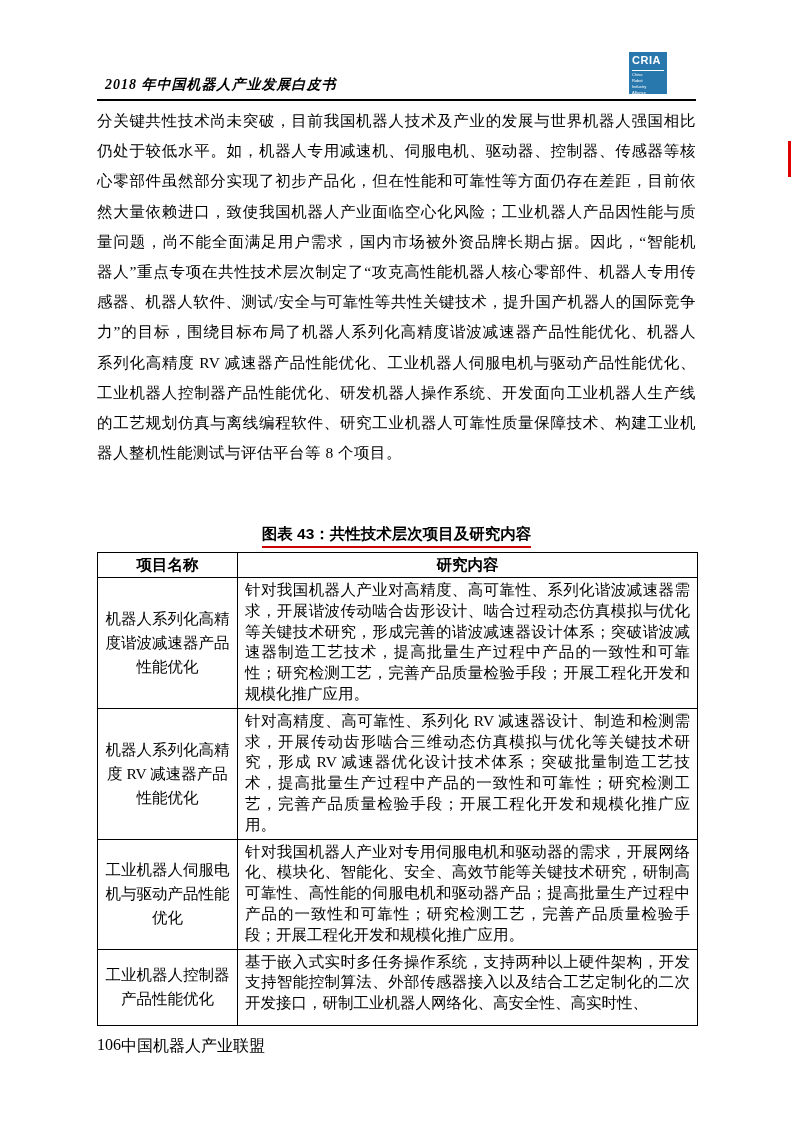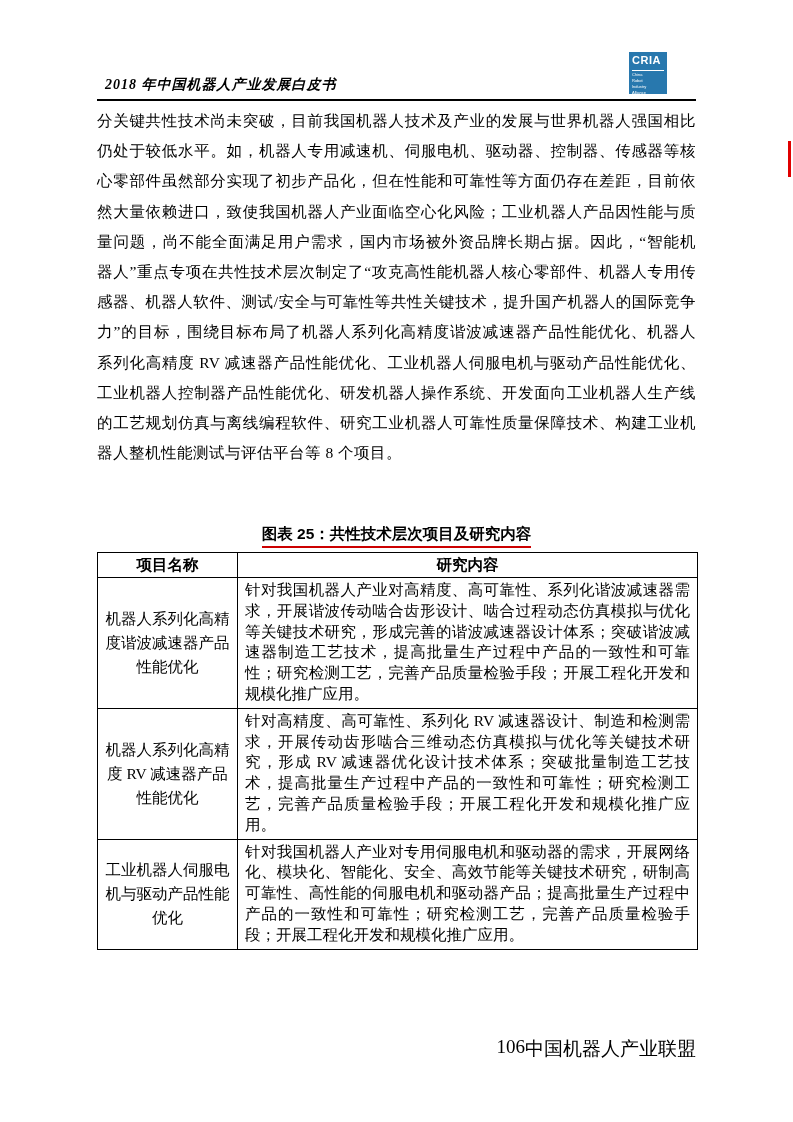--- a/index.html
+++ b/index.html
@@ -132,22 +132,22 @@
   tr.r3 { height: 105px; }
   tr.r4 { height: 76px; }
 
   
   .footer {
     position: absolute;
     left: 97px;
     top: 1036px;
     width: 599px;
     display: flex;
-    justify-content: flex-end;
-    font-size: 19px;
+    justify-content: flex-start;
+    font-size: 16px;
   }
   .footer .org { }
 
   
   .revision-mark {
     position: absolute;
     left: 788px;
     top: 141px;
     width: 3px;
     height: 36px;
@@ -169,21 +169,21 @@
     <div class="logo-line">Alliance</div>
   </div>
 
   <div class="header-rule"></div>
 
   <div class="revision-mark"></div>
 
   <div class="body-paragraph">分关键共性技术尚未突破，目前我国机器人技术及产业的发展与世界机器人强国相比仍处于较低水平。如，机器人专用减速机、伺服电机、驱动器、控制器、传感器等核心零部件虽然部分实现了初步产品化，但在性能和可靠性等方面仍存在差距，目前依然大量依赖进口，致使我国机器人产业面临空心化风险；工业机器人产品因性能与质量问题，尚不能全面满足用户需求，国内市场被外资品牌长期占据。因此，“智能机器人”重点专项在共性技术层次制定了“攻克高性能机器人核心零部件、机器人专用传感器、机器人软件、测试/安全与可靠性等共性关键技术，提升国产机器人的国际竞争力”的目标，围绕目标布局了机器人系列化高精度谐波减速器产品性能优化、机器人系列化高精度 RV 减速器产品性能优化、工业机器人伺服电机与驱动产品性能优化、工业机器人控制器产品性能优化、研发机器人操作系统、开发面向工业机器人生产线的工艺规划仿真与离线编程软件、研究工业机器人可靠性质量保障技术、构建工业机器人整机性能测试与评估平台等 8 个项目。</div>
 
   <div class="table-caption">
-    <span class="underlined">图表 25：共性技术层次项目及研究内容</span>
+    <span class="underlined">图表 43：共性技术层次项目及研究内容</span>
   </div>
 
   <table class="projects-table">
     <colgroup>
       <col class="col-name">
       <col class="col-content">
     </colgroup>
     <thead>
       <tr>
         <th>项目名称</th>
@@ -196,20 +196,24 @@
         <td class="content-cell">针对我国机器人产业对高精度、高可靠性、系列化谐波减速器需求，开展谐波传动啮合齿形设计、啮合过程动态仿真模拟与优化等关键技术研究，形成完善的谐波减速器设计体系；突破谐波减速器制造工艺技术，提高批量生产过程中产品的一致性和可靠性；研究检测工艺，完善产品质量检验手段；开展工程化开发和规模化推广应用。</td>
       </tr>
       <tr class="r2">
         <td class="name-cell">机器人系列化高精度 RV 减速器产品性能优化</td>
         <td class="content-cell">针对高精度、高可靠性、系列化 RV 减速器设计、制造和检测需求，开展传动齿形啮合三维动态仿真模拟与优化等关键技术研究，形成 RV 减速器优化设计技术体系；突破批量制造工艺技术，提高批量生产过程中产品的一致性和可靠性；研究检测工艺，完善产品质量检验手段；开展工程化开发和规模化推广应用。</td>
       </tr>
       <tr class="r3">
         <td class="name-cell">工业机器人伺服电机与驱动产品性能优化</td>
         <td class="content-cell">针对我国机器人产业对专用伺服电机和驱动器的需求，开展网络化、模块化、智能化、安全、高效节能等关键技术研究，研制高可靠性、高性能的伺服电机和驱动器产品；提高批量生产过程中产品的一致性和可靠性；研究检测工艺，完善产品质量检验手段；开展工程化开发和规模化推广应用。</td>
       </tr>
+      <tr class="r4">
+        <td class="name-cell">工业机器人控制器产品性能优化</td>
+        <td class="content-cell">基于嵌入式实时多任务操作系统，支持两种以上硬件架构，开发支持智能控制算法、外部传感器接入以及结合工艺定制化的二次开发接口，研制工业机器人网络化、高安全性、高实时性、</td>
+      </tr>
     </tbody>
   </table>
 
   <div class="footer">
     <span class="page-num">106</span>
     <span class="org">中国机器人产业联盟</span>
   </div>
 
 </div>
 

